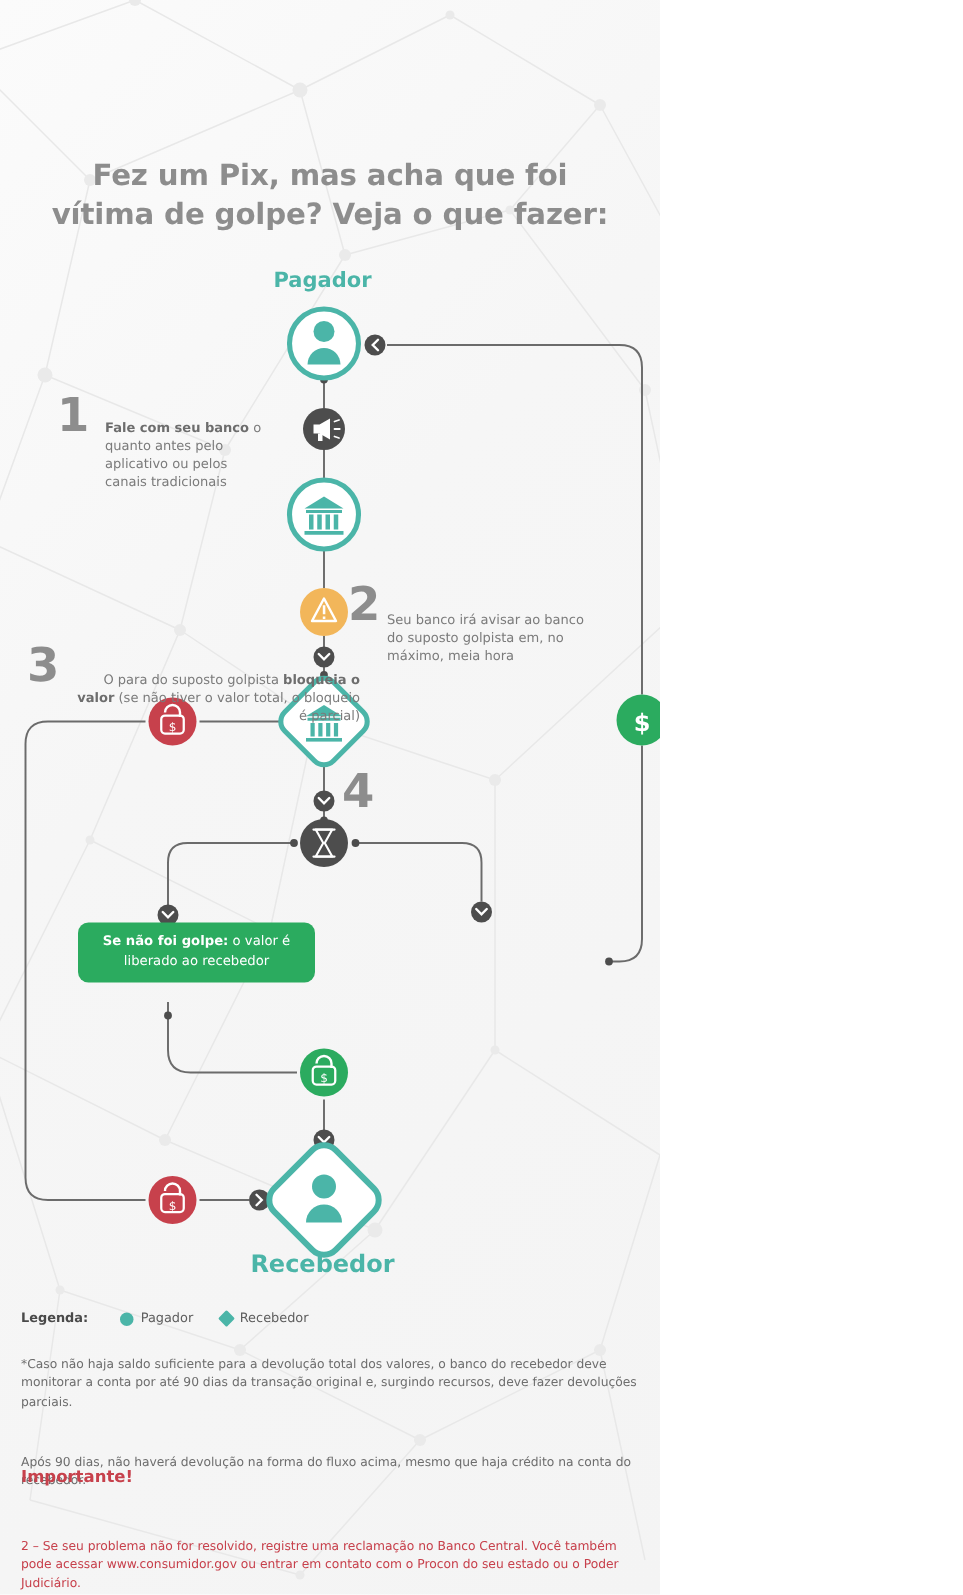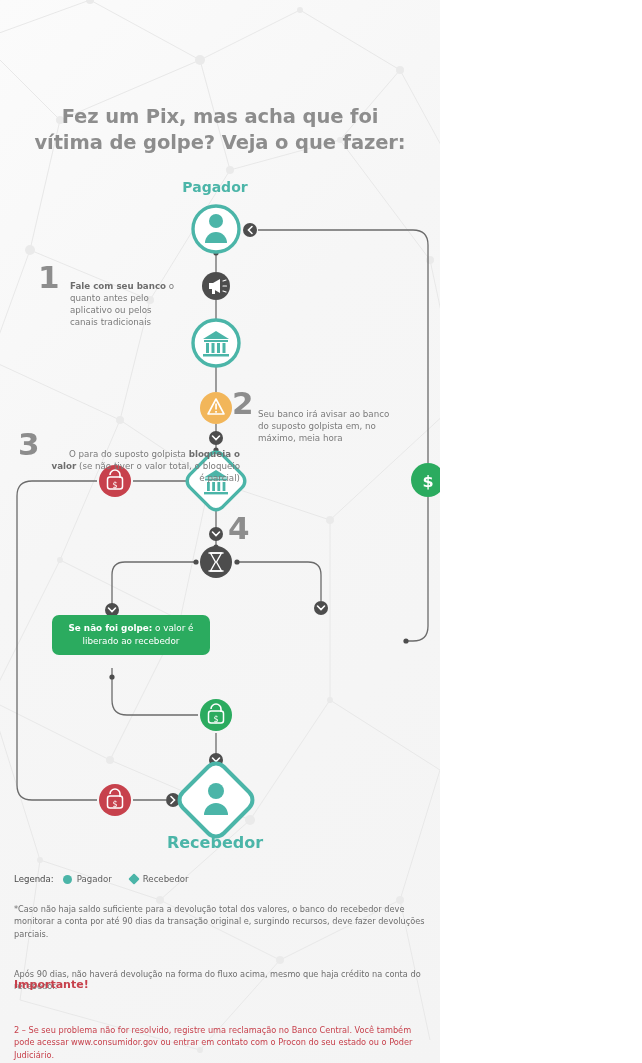--- a/index.html
+++ b/index.html
@@ -96,21 +96,21 @@
 
   .legend {
     position: absolute;
     left: 14px; top: 874px;
     font-size: 8.6px;
     color: #5e5e5e;
     display: flex;
     align-items: center;
     gap: 6px;
   }
-  .legend .lg-title { font-weight: normal; color: #4a4a4a; margin-right: 3px; }
+  .legend .lg-title { font-weight: bold; color: #4a4a4a; margin-right: 15px; }
   .legend .dot-c {
     width: 9px; height: 9px; border-radius: 50%;
     background: #4bb5a8; display: inline-block;
   }
   .legend .dot-d {
     width: 8px; height: 8px; background: #4bb5a8;
     display: inline-block; transform: rotate(45deg); border-radius: 1px;
   }
   .legend .lg-item { display: flex; align-items: center; gap: 5px; margin-right: 12px; }
 

